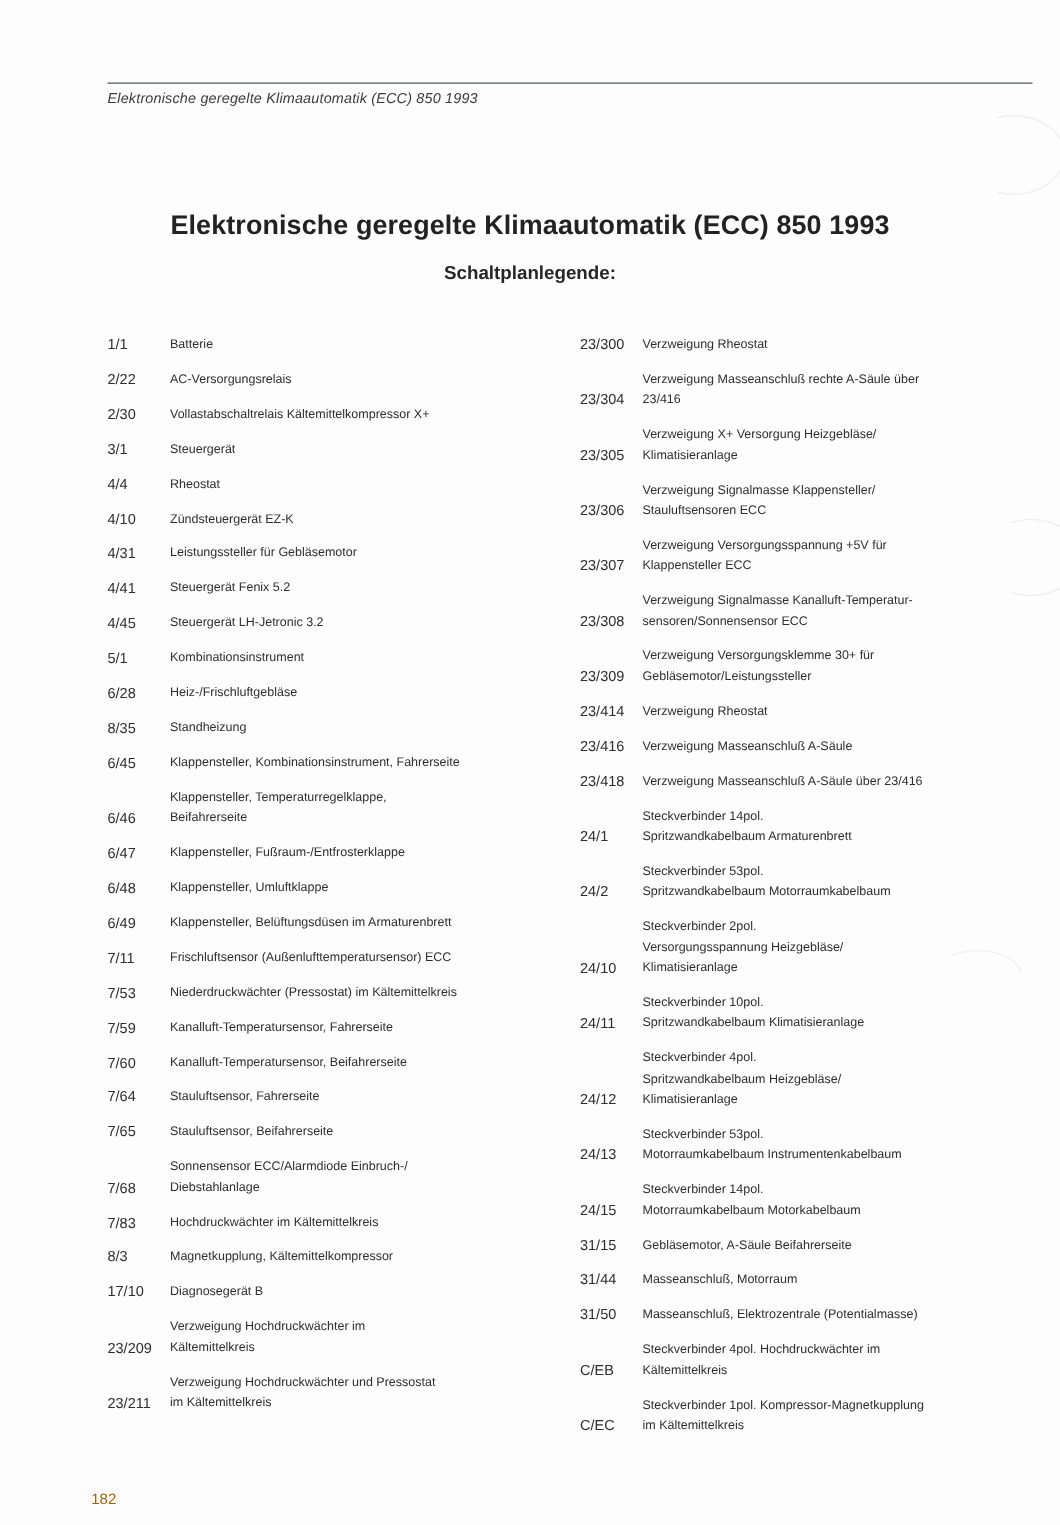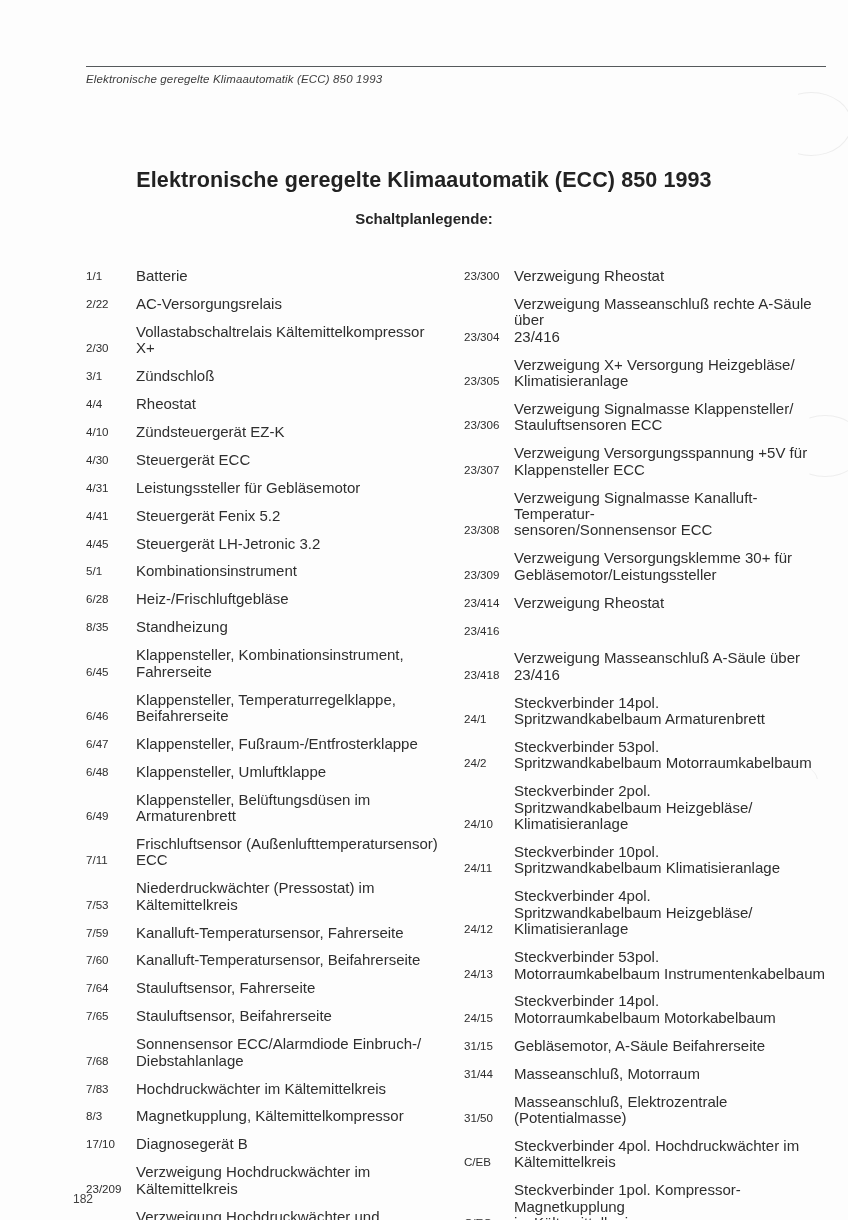--- a/index.html
+++ b/index.html
@@ -110,33 +110,33 @@
     flex: 0 0 auto;
     font-size: 11.6px;
     line-height: 16.4px;
     color: #2e2e2e;
     white-space: nowrap;
   }
   .col-left .code  { width: 50px; }
   .col-right .code { width: 50px; }
   .desc {
     flex: 1 1 auto;
-    font-size: 15px;
+    font-size: 10px;
     line-height: 16.4px;
     color: #2e2e2e;
     white-space: pre-line;
   }
 
   
   .folio {
     position: absolute;
     left: 73px;
     top: 1192px;
     font-size: 12px;
-    color: #404040;
+    color: #a16207;
   }
 </style>
 </head>
 <body>
 
 <div class="page">
 
   <div class="artifact a1"></div>
   <div class="artifact a2"></div>
   <div class="artifact a3"></div>
@@ -160,33 +160,29 @@
         <div class="entry">
           <div class="code">2/22</div>
           <div class="desc">AC-Versorgungsrelais</div>
         </div>
         <div class="entry">
           <div class="code">2/30</div>
           <div class="desc">Vollastabschaltrelais Kältemittelkompressor X+</div>
         </div>
         <div class="entry">
           <div class="code">3/1</div>
-          <div class="desc">Zündschloß</div>
+          <div class="desc">Steuergerät</div>
         </div>
         <div class="entry">
           <div class="code">4/4</div>
           <div class="desc">Rheostat</div>
         </div>
         <div class="entry">
           <div class="code">4/10</div>
           <div class="desc">Zündsteuergerät EZ-K</div>
-        </div>
-        <div class="entry">
-          <div class="code">4/30</div>
-          <div class="desc">Steuergerät ECC</div>
         </div>
         <div class="entry">
           <div class="code">4/31</div>
           <div class="desc">Leistungssteller für Gebläsemotor</div>
         </div>
         <div class="entry">
           <div class="code">4/41</div>
           <div class="desc">Steuergerät Fenix 5.2</div>
         </div>
         <div class="entry">
@@ -312,39 +308,40 @@
           <div class="code">23/309</div>
           <div class="desc">Verzweigung Versorgungsklemme 30+ für
 Gebläsemotor/Leistungssteller</div>
         </div>
         <div class="entry">
           <div class="code">23/414</div>
           <div class="desc">Verzweigung Rheostat</div>
         </div>
         <div class="entry">
           <div class="code">23/416</div>
+          <div class="desc">Verzweigung Masseanschluß A-Säule</div>
         </div>
         <div class="entry">
           <div class="code">23/418</div>
           <div class="desc">Verzweigung Masseanschluß A-Säule über 23/416</div>
         </div>
         <div class="entry">
           <div class="code">24/1</div>
           <div class="desc">Steckverbinder 14pol.
 Spritzwandkabelbaum  Armaturenbrett</div>
         </div>
         <div class="entry">
           <div class="code">24/2</div>
           <div class="desc">Steckverbinder 53pol.
 Spritzwandkabelbaum  Motorraumkabelbaum</div>
         </div>
         <div class="entry">
           <div class="code">24/10</div>
           <div class="desc">Steckverbinder 2pol.
-Spritzwandkabelbaum  Heizgebläse/
+Versorgungsspannung  Heizgebläse/
 Klimatisieranlage</div>
         </div>
         <div class="entry">
           <div class="code">24/11</div>
           <div class="desc">Steckverbinder 10pol.
 Spritzwandkabelbaum  Klimatisieranlage</div>
         </div>
         <div class="entry">
           <div class="code">24/12</div>
           <div class="desc">Steckverbinder 4pol.

